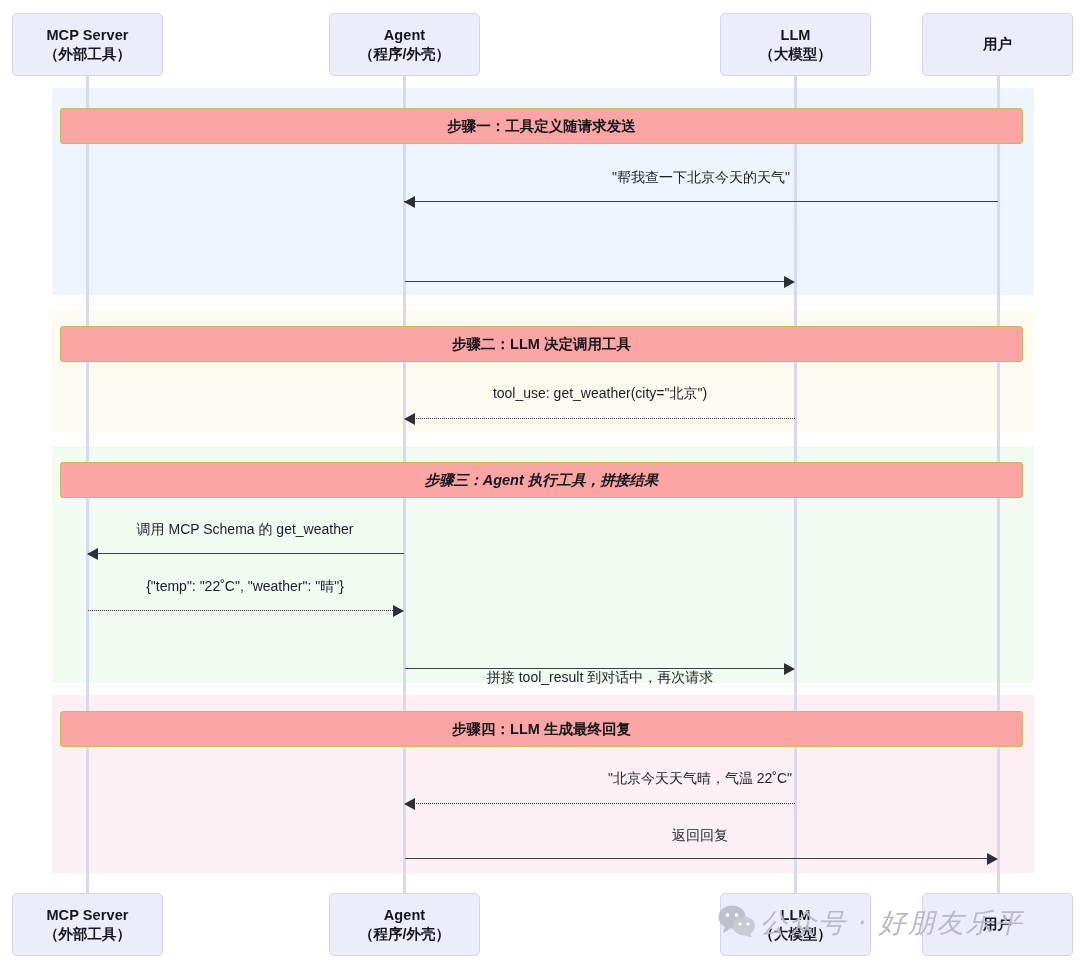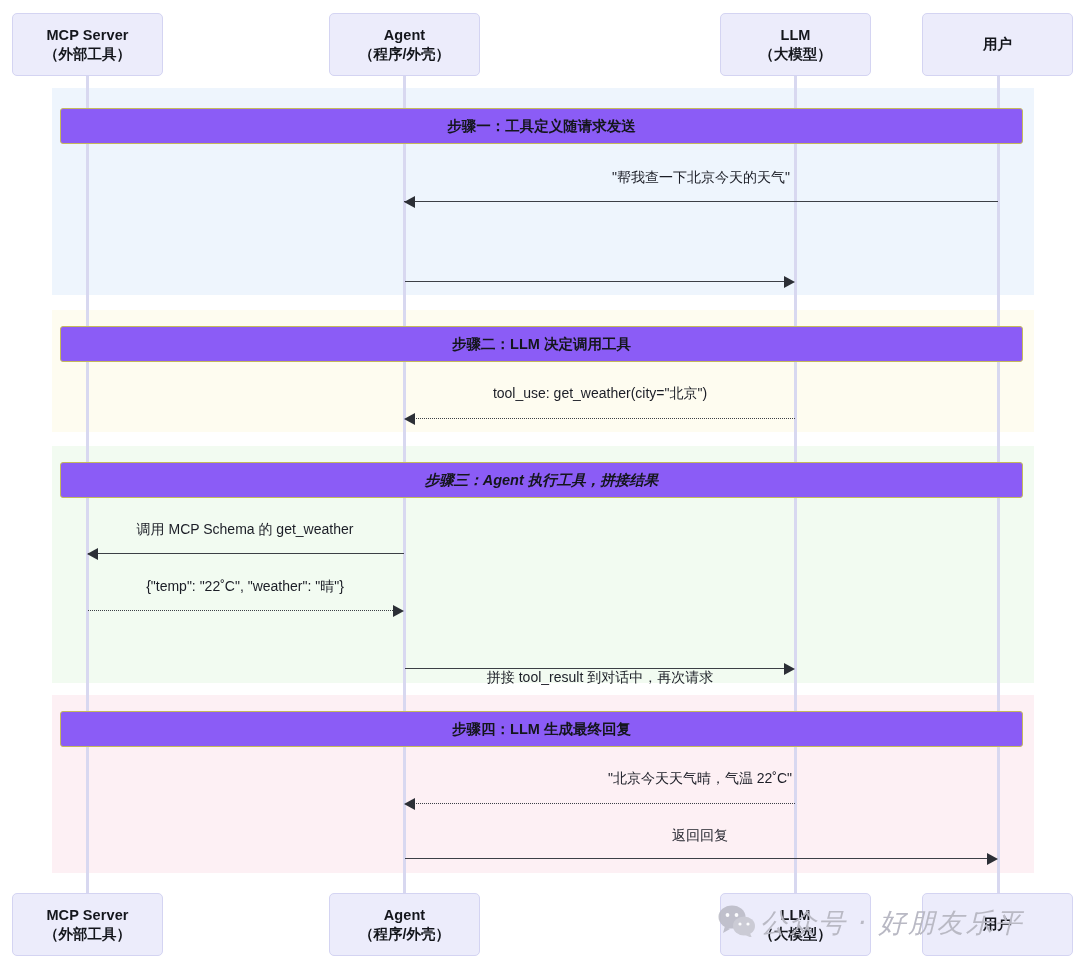--- a/index.html
+++ b/index.html
@@ -59,21 +59,21 @@
   .participant .p-sub  { font-weight: 700; }
   .participant.single  { justify-content: center; }
 
   
   .banner {
     position: absolute;
     left: 60px;
     width: 963px;
     height: 36px;
     box-sizing: border-box;
-    background: #8b5cf6;
+    background: #fca5a5;
     border: 1px solid #c5b95b;
     border-radius: 3px;
     display: flex;
     align-items: center;
     justify-content: center;
     font-size: 14.5px;
     font-weight: 700;
     color: #14161c;
     z-index: 5;
   }

